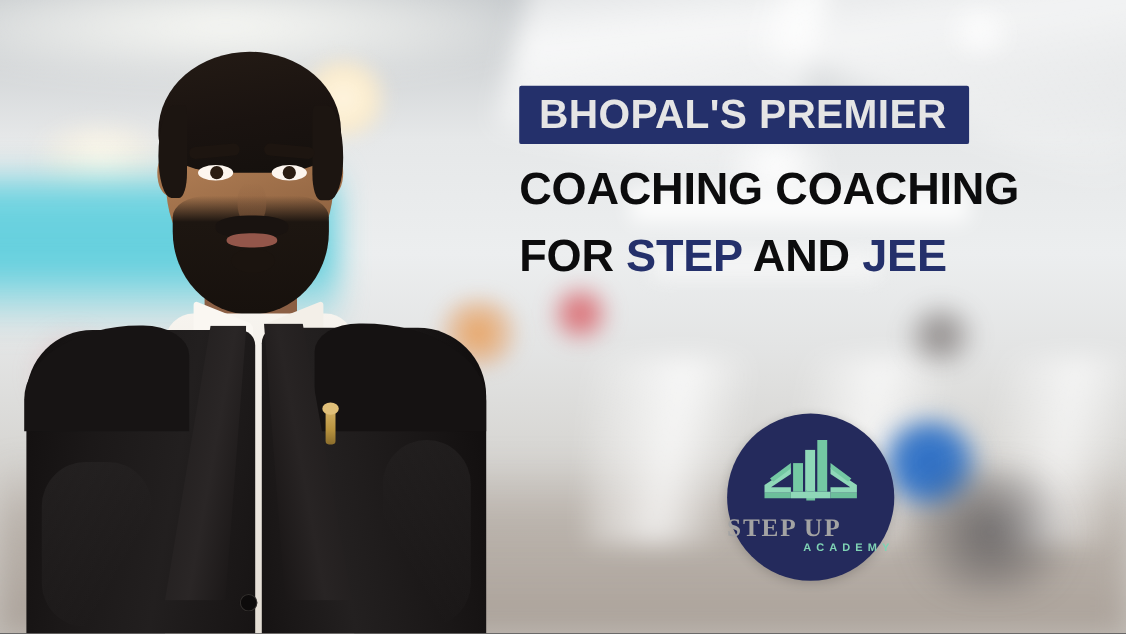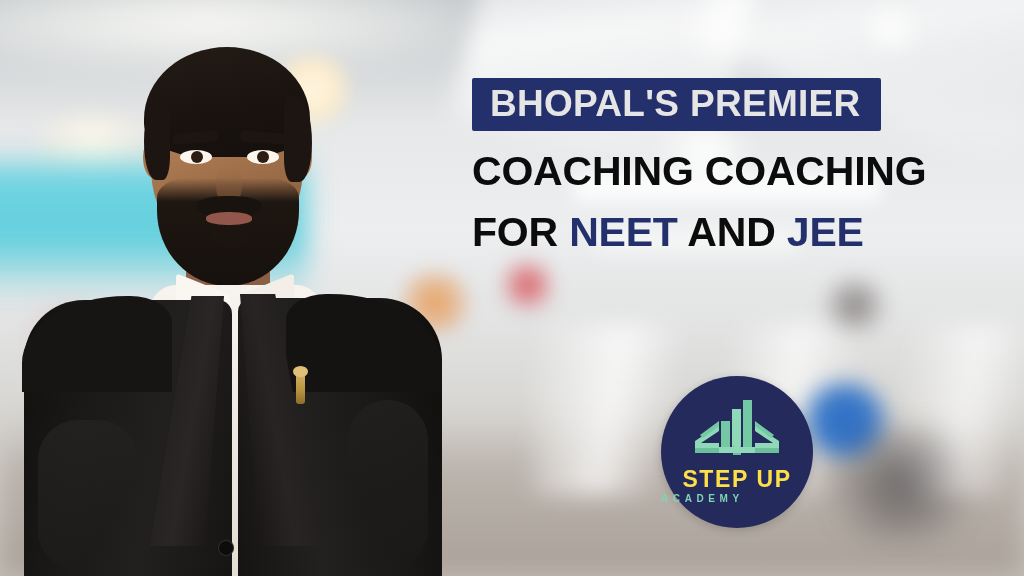--- a/index.html
+++ b/index.html
@@ -442,34 +442,33 @@
     top: 19px;
     transform: translateX(-50%);
     width: 96px;
     height: 68px;
   }
   .logo-name {
     position: absolute;
     left: 0;
     top: 92px;
     width: 100%;
-    text-align: center;
-    color: #fde047;
-    font-family: Liberation Sans, sans-serif;
+    color: #a3a3a3;
+    font-family: Liberation Serif, serif;
     font-weight: 700;
     font-size: 23px;
     letter-spacing: 1.6px;
     line-height: 1;
   }
   .logo-sub {
     position: absolute;
     left: 0;
     top: 118px;
     width: 100%;
-    text-align: left;
+    text-align: right;
     color: #7fd3b4;
     font-size: 10px;
     font-weight: 700;
     letter-spacing: 4.6px;
     line-height: 1;
   }
 </style>
 </head>
 <body>
 
@@ -534,21 +533,21 @@
     <div class="sub-part jacket-btn"></div>
     <div class="sub-part lapel-pin"></div>
     <div class="sub-part lapel-pin-head"></div>
   </div>
 
   <div class="headline-block">
     <div class="ribbon">
       <span class="ribbon-text">BHOPAL'S PREMIER</span>
     </div>
     <div class="line-dark line2">COACHING COACHING</div>
-    <div class="line-dark line3"><span>FOR </span><span class="hl-blue">NEET</span><span> AND </span><span class="hl-blue">JEE</span></div>
+    <div class="line-dark line3"><span>FOR </span><span class="hl-blue">STEP</span><span> AND </span><span class="hl-blue">JEE</span></div>
   </div>
 
   <div class="logo-badge">
     <svg class="logo-mark" viewBox="0 0 96 68">
 
       <rect x="32" y="26" width="9" height="26" fill="#74c8a3"></rect>
       <rect x="43" y="14" width="9" height="38" fill="#8fd8b8"></rect>
       <rect x="54" y="5" width="9" height="47" fill="#74c8a3"></rect>
 
       <path d="M6 46 L30 30 L30 36 L12 48 L30 48 L30 53 L6 53 Z" fill="#8fd8b8"></path>

